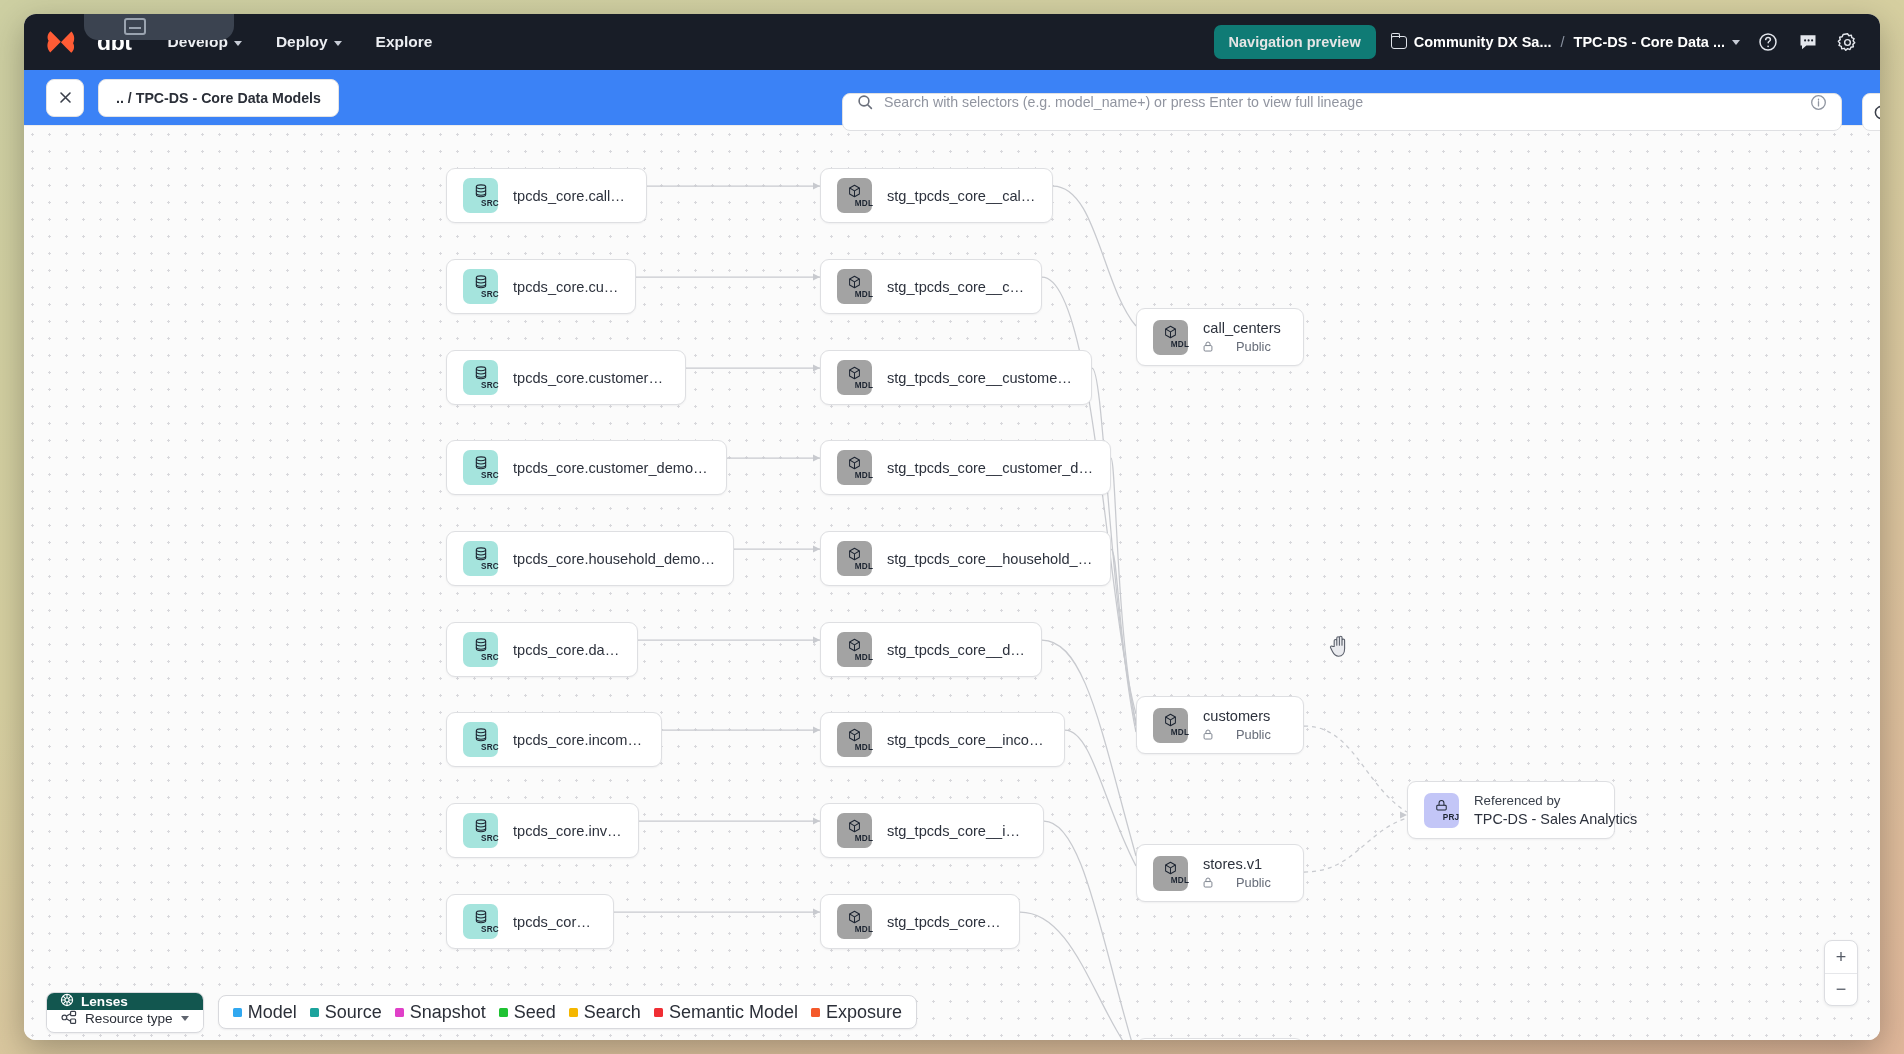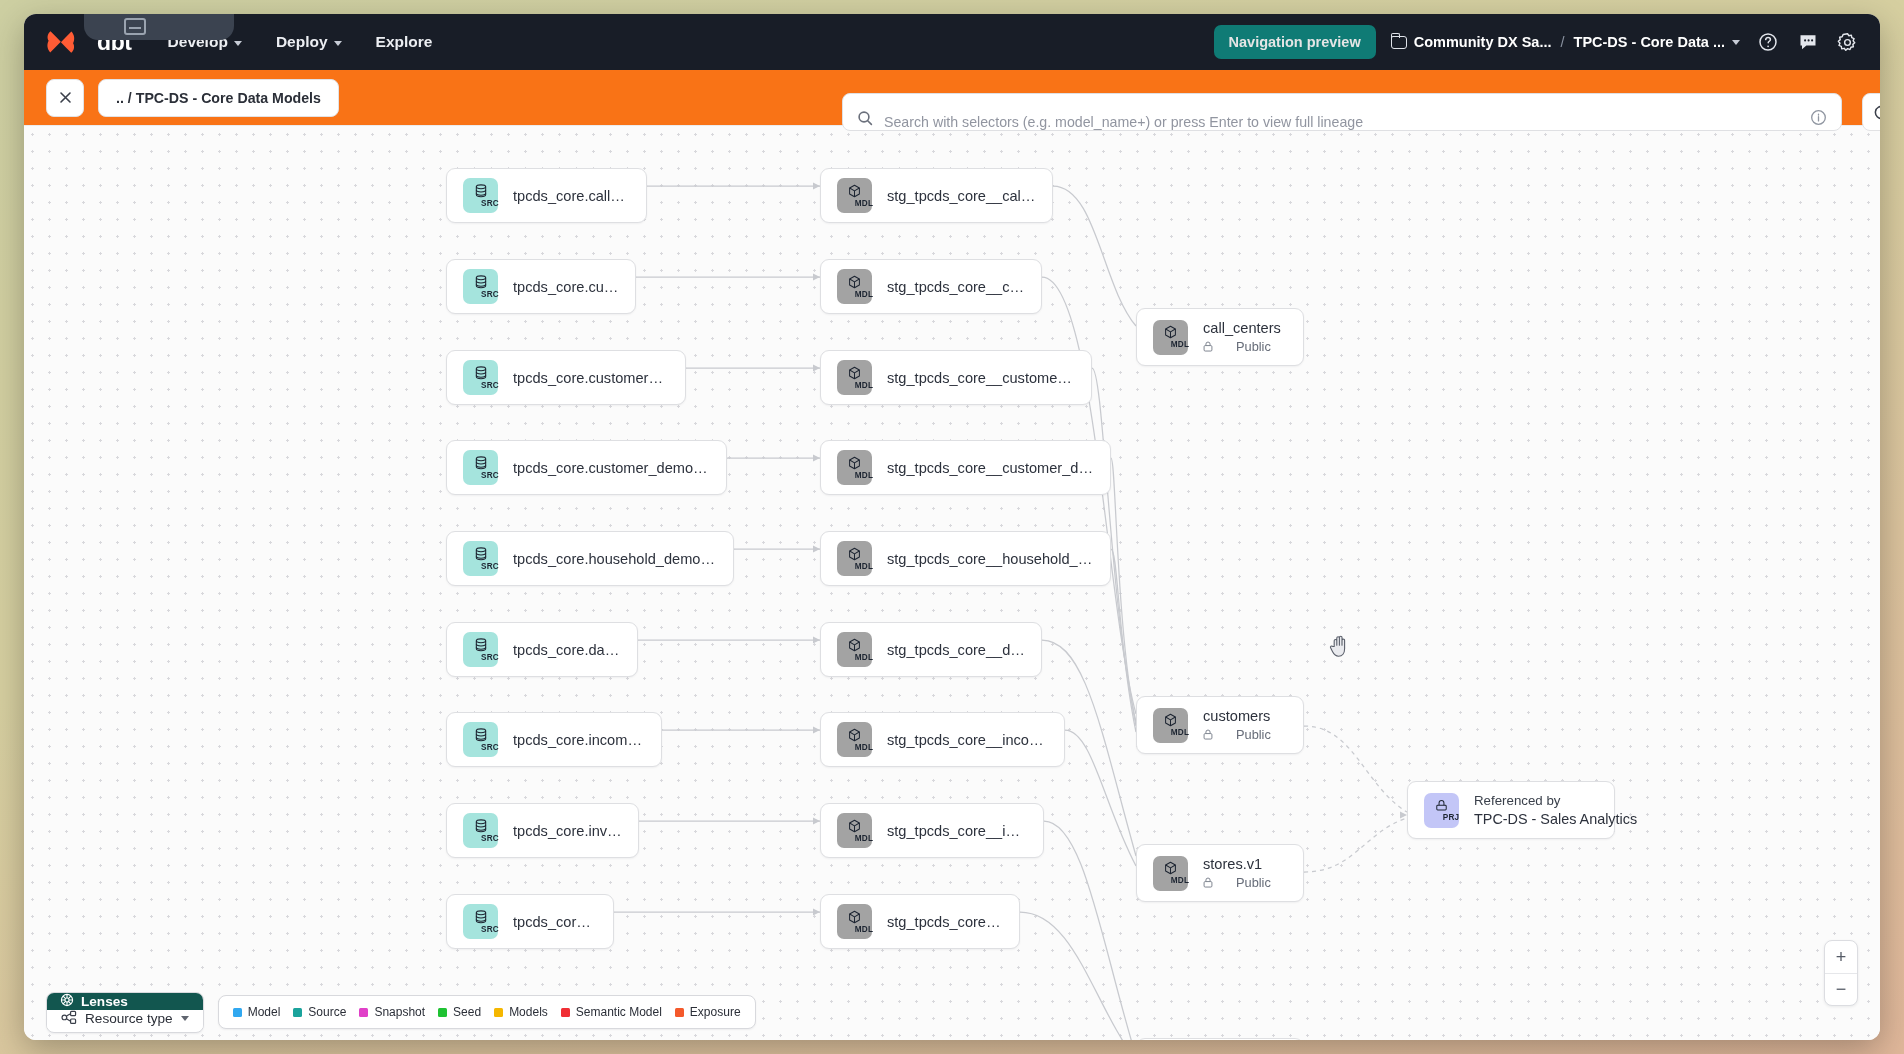--- a/index.html
+++ b/index.html
@@ -86,21 +86,21 @@
   .caret-w {
     width:0;height:0;border-left:4.5px solid transparent;border-right:4.5px solid transparent;
     border-top: 5px solid #c7ccd6;
   }
   .icon-btn { width: 25px; height: 25px; cursor: pointer; display:flex;align-items:center;justify-content:center;}
   .icon-btn svg { display:block; }
 
   
   .toolbar {
     position: absolute; top: 56px; left: 0; right: 0; height: 56px;
-    background: #f97316;
+    background: #3b82f6;
     display: flex; align-items: center; padding: 0 22px;
     gap: 14px;
     border-bottom: 1px solid #ececec;
     z-index: 3;
   }
   .tb-close {
     width: 38px; height: 38px; border-radius: 8px;
     border: 1px solid #e2e2e4; background: #fff;
     display: flex; align-items: center; justify-content: center;
     cursor: pointer;
@@ -108,21 +108,21 @@
   .tb-chip {
     height: 38px; border-radius: 8px; border: 1px solid #e2e2e4; background: #fff;
     display:flex;align-items:center; padding: 0 17px;
     font-size: 14.2px; color: #2b2f38; font-weight: 600; cursor: pointer;
     white-space: nowrap;
   }
   .search-wrap {
     position:absolute; left: 818px; top: 79px;
     width: 1000px; height: 38px;
     background:#fff; border:1px solid #dfe0e3; border-radius: 8px;
-    display:flex; align-items:flex-end; padding: 0 14px; gap: 11px;
+    display:flex; align-items:flex-start; padding: 0 14px; gap: 11px;
     z-index: 4;
   }
   .search-wrap input {
     flex: 1; border: none; outline: none;
     font-size: 14.2px; color: #2b2f38;
     font-family: "Liberation Sans", sans-serif;
     background: transparent;
   }
   .search-wrap input::placeholder { color: #9195a0; }
   .refresh-btn {
@@ -203,21 +203,21 @@
   }
   .restype-btn {
     background:#fff; color:#2b2f38; display:flex;align-items:center;gap:8px;
     padding: 0 14px; font-size: 13.6px; font-weight: 500; cursor: pointer;
   }
   .legend {
     height: 34px; border-radius: 8px; border: 1px solid #d8d9dd; background:#fff;
     display:flex; align-items:center; gap: 13px; padding: 0 14px;
     pointer-events:auto; box-shadow: 0 1px 2px rgba(16,24,40,.06);
   }
-  .legend-item { display:flex; align-items:center; gap: 6px; font-size: 12px; color:#2b2f38; }
+  .legend-item { display:flex; align-items:center; gap: 6px; font-size: 18px; color:#2b2f38; }
   .legend-swatch { width: 9px; height: 9px; border-radius: 1.5px; flex:none; }
 
   .zoomctl {
     position:absolute; right: 22px; bottom: 34px;
     width: 34px; border-radius: 8px; border: 1px solid #dcdde1; background:#fff;
     overflow:hidden; z-index: 8;
     box-shadow: 0 1px 3px rgba(16,24,40,.08);
   }
   .zoomctl div {
     height: 32px; display:flex;align-items:center;justify-content:center;
@@ -726,21 +726,21 @@
           <span class="legend-item">
             <span class="legend-swatch" style="background:#e040c8"></span>
             <span>Snapshot</span>
           </span>
           <span class="legend-item">
             <span class="legend-swatch" style="background:#1fc233"></span>
             <span>Seed</span>
           </span>
           <span class="legend-item">
             <span class="legend-swatch" style="background:#f5b700"></span>
-            <span>Models</span>
+            <span>Search</span>
           </span>
           <span class="legend-item">
             <span class="legend-swatch" style="background:#f02e34"></span>
             <span>Semantic Model</span>
           </span>
           <span class="legend-item">
             <span class="legend-swatch" style="background:#f4592b"></span>
             <span>Exposure</span>
           </span>
         </div>

